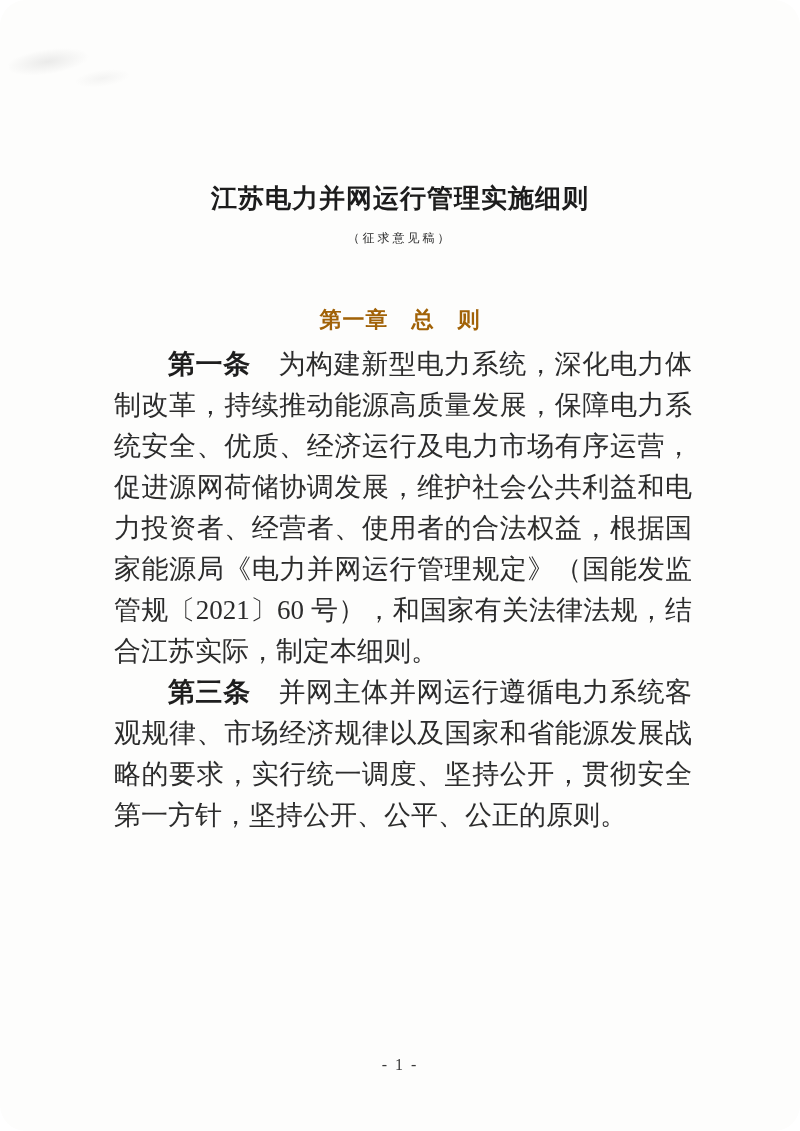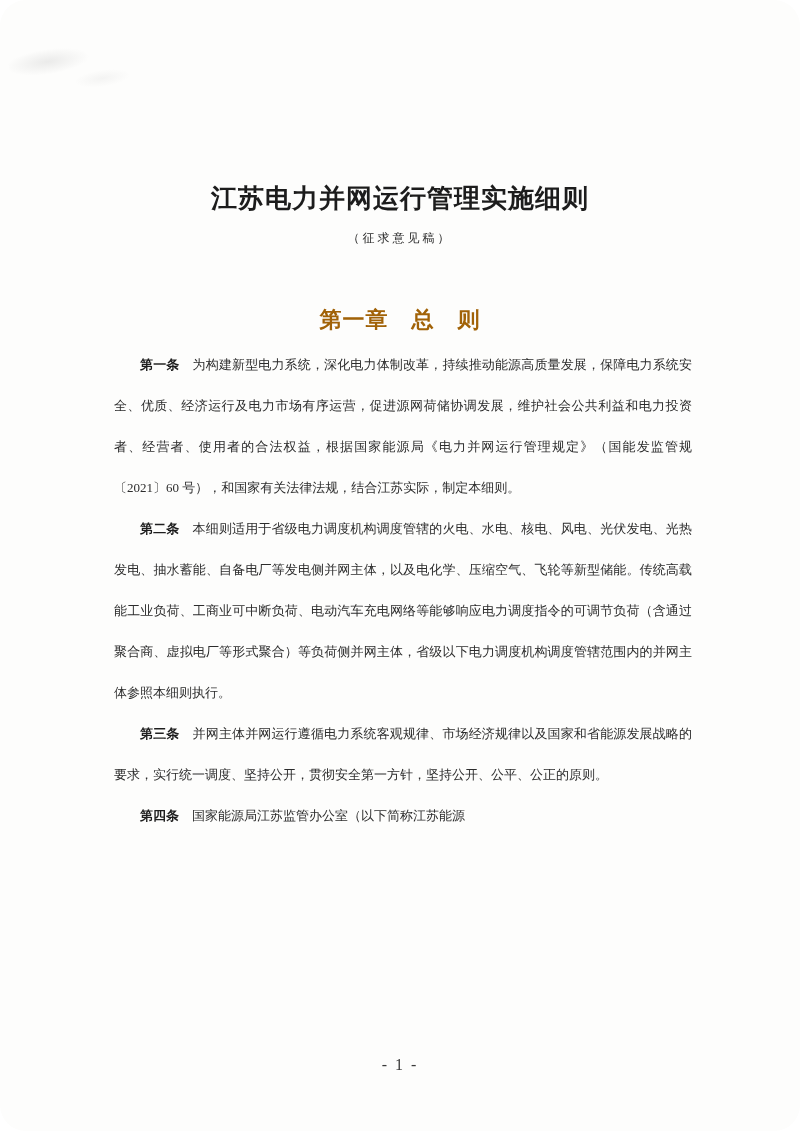--- a/index.html
+++ b/index.html
@@ -63,21 +63,21 @@
     font-size: 22px;
     font-weight: bold;
     letter-spacing: 1px;
     color: #a16207;
   }
   .doc-body {
     position: absolute;
     top: 344px;
     left: 114px;
     width: 578px;
-    font-size: 13px;
+    font-size: 27px;
     line-height: 41px;
     text-align: justify;
     color: #2c2c2c;
   }
   .article {
     margin: 0;
     padding: 0;
     text-indent: 2em;
   }
   .article-label {
@@ -104,21 +104,19 @@
   <div class="scan-artifact"></div>
 
   <h1 class="doc-title">江苏电力并网运行管理实施细则</h1>
 
   <div class="doc-subtitle">（征求意见稿）</div>
 
   <h2 class="chapter-heading">第一章　总　则</h2>
 
   <div class="doc-body" id="articles">
       <p class="article"><span class="article-label">第一条</span><span class="article-text">　为构建新型电力系统，深化电力体制改革，持续推动能源高质量发展，保障电力系统安全、优质、经济运行及电力市场有序运营，促进源网荷储协调发展，维护社会公共利益和电力投资者、经营者、使用者的合法权益，根据国家能源局《电力并网运行管理规定》（国能发监管规〔2021〕60 号），和国家有关法律法规，结合江苏实际，制定本细则。</span></p>
-      <p class="article"><span class="article-label">第二条</span><span class="article-text">　本细则适用于省级电力调度机构调度管辖的火电、水电、核电、风电、光伏发电、光热发电、抽水蓄能、自备电厂等发电侧并网主体，以及电化学、压缩空气、飞轮等新型储能。传统高载能工业负荷、工商业可中断负荷、电动汽车充电网络等能够响应电力调度指令的可调节负荷（含通过聚合商、虚拟电厂等形式聚合）等负荷侧并网主体，省级以下电力调度机构调度管辖范围内的并网主体参照本细则执行。</span></p>
       <p class="article"><span class="article-label">第三条</span><span class="article-text">　并网主体并网运行遵循电力系统客观规律、市场经济规律以及国家和省能源发展战略的要求，实行统一调度、坚持公开，贯彻安全第一方针，坚持公开、公平、公正的原则。</span></p>
-      <p class="article"><span class="article-label">第四条</span><span class="article-text">　国家能源局江苏监管办公室（以下简称江苏能源</span></p>
     </div>
 
   <div class="page-footer">
     <span class="page-number">- 1 -</span>
   </div>
 </div>
 
 </body></html>

